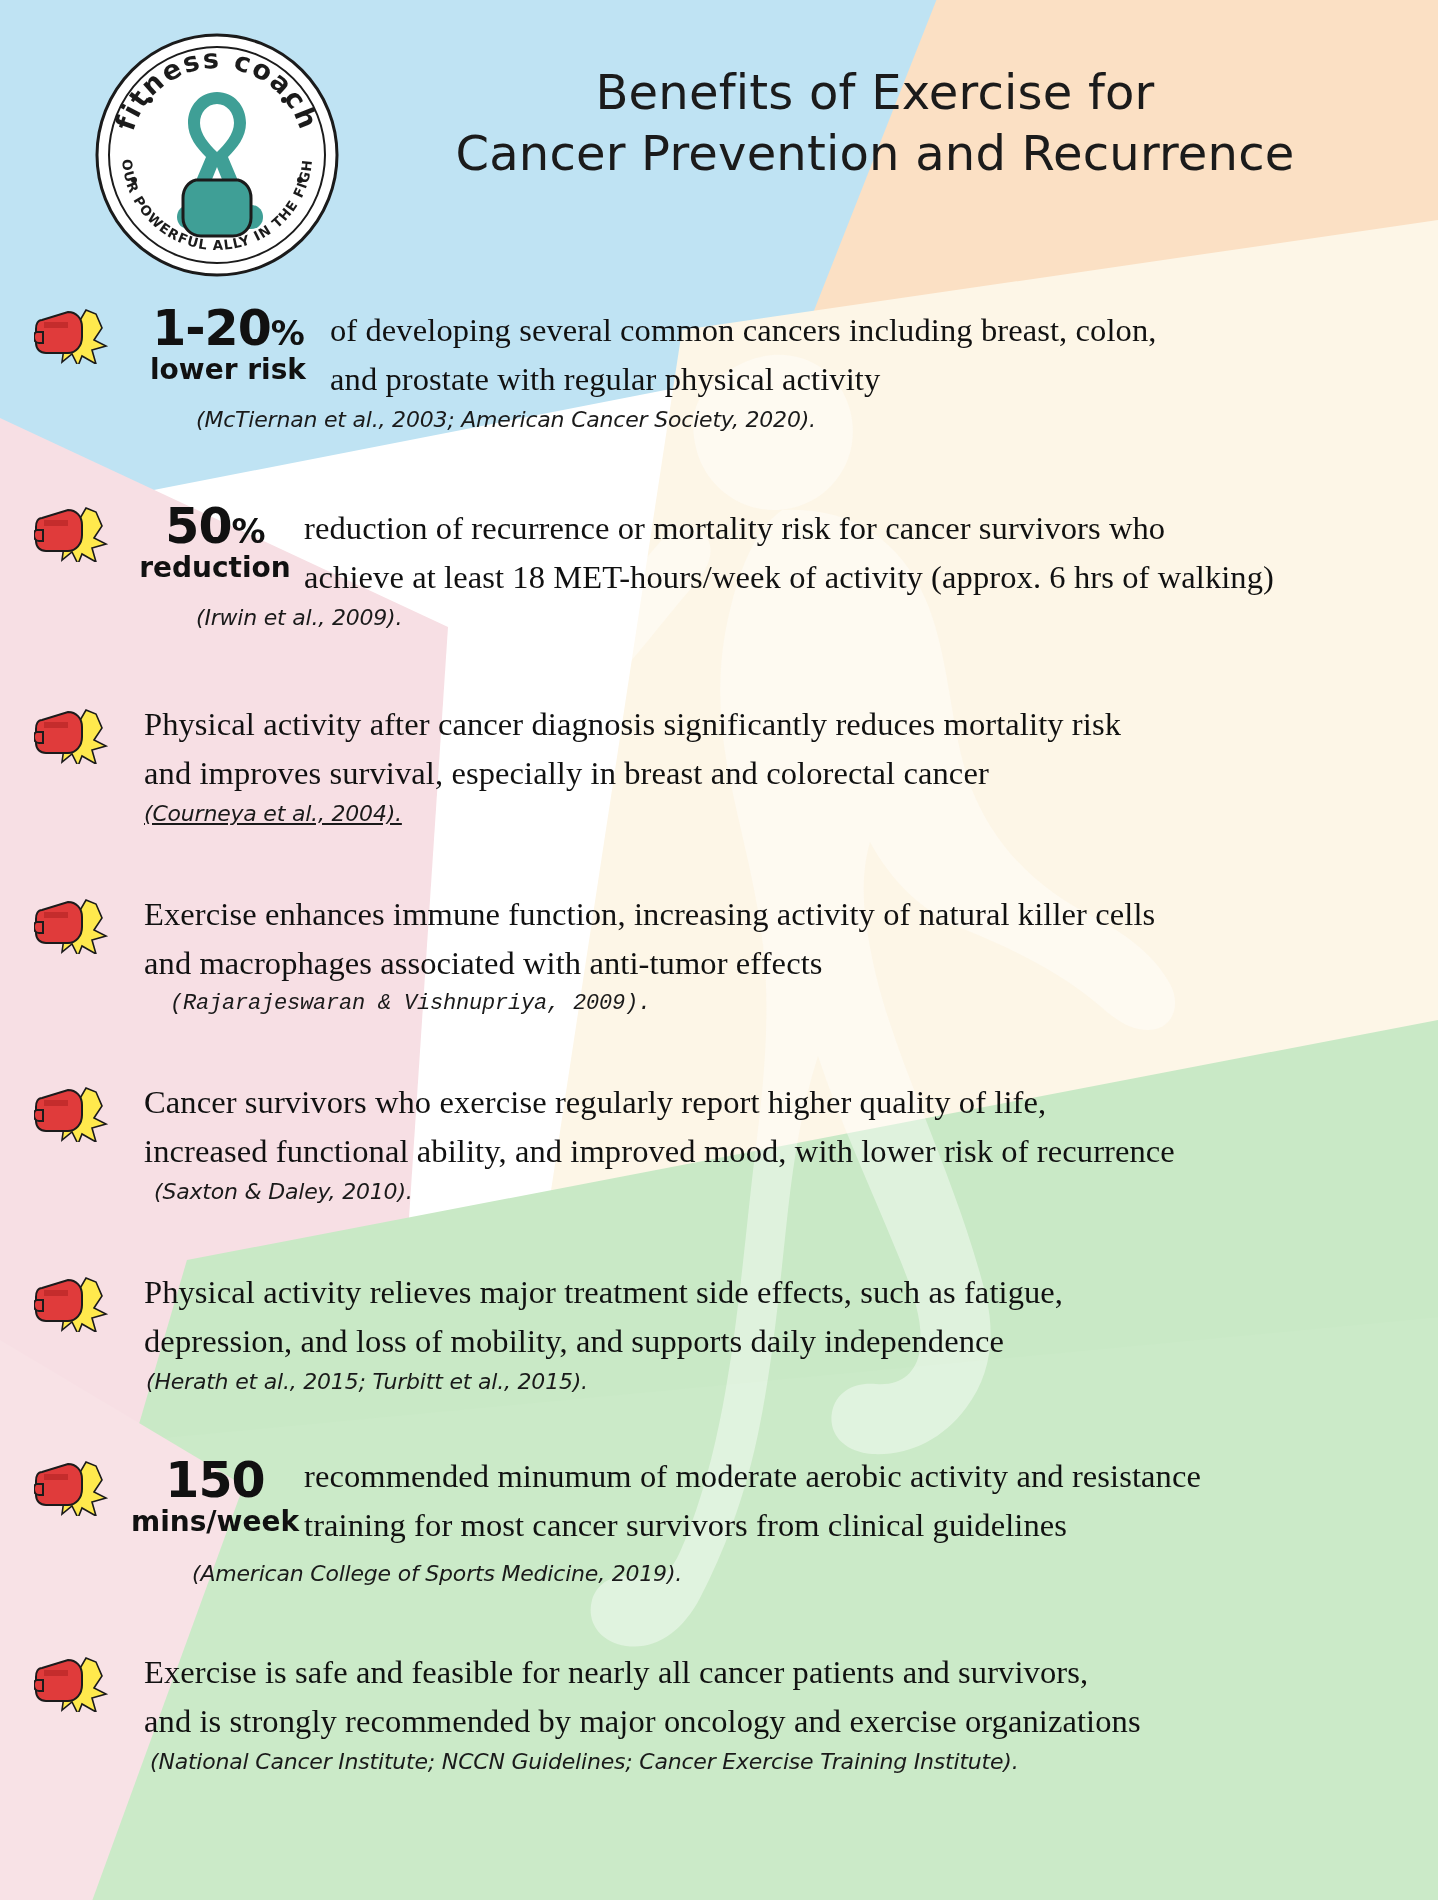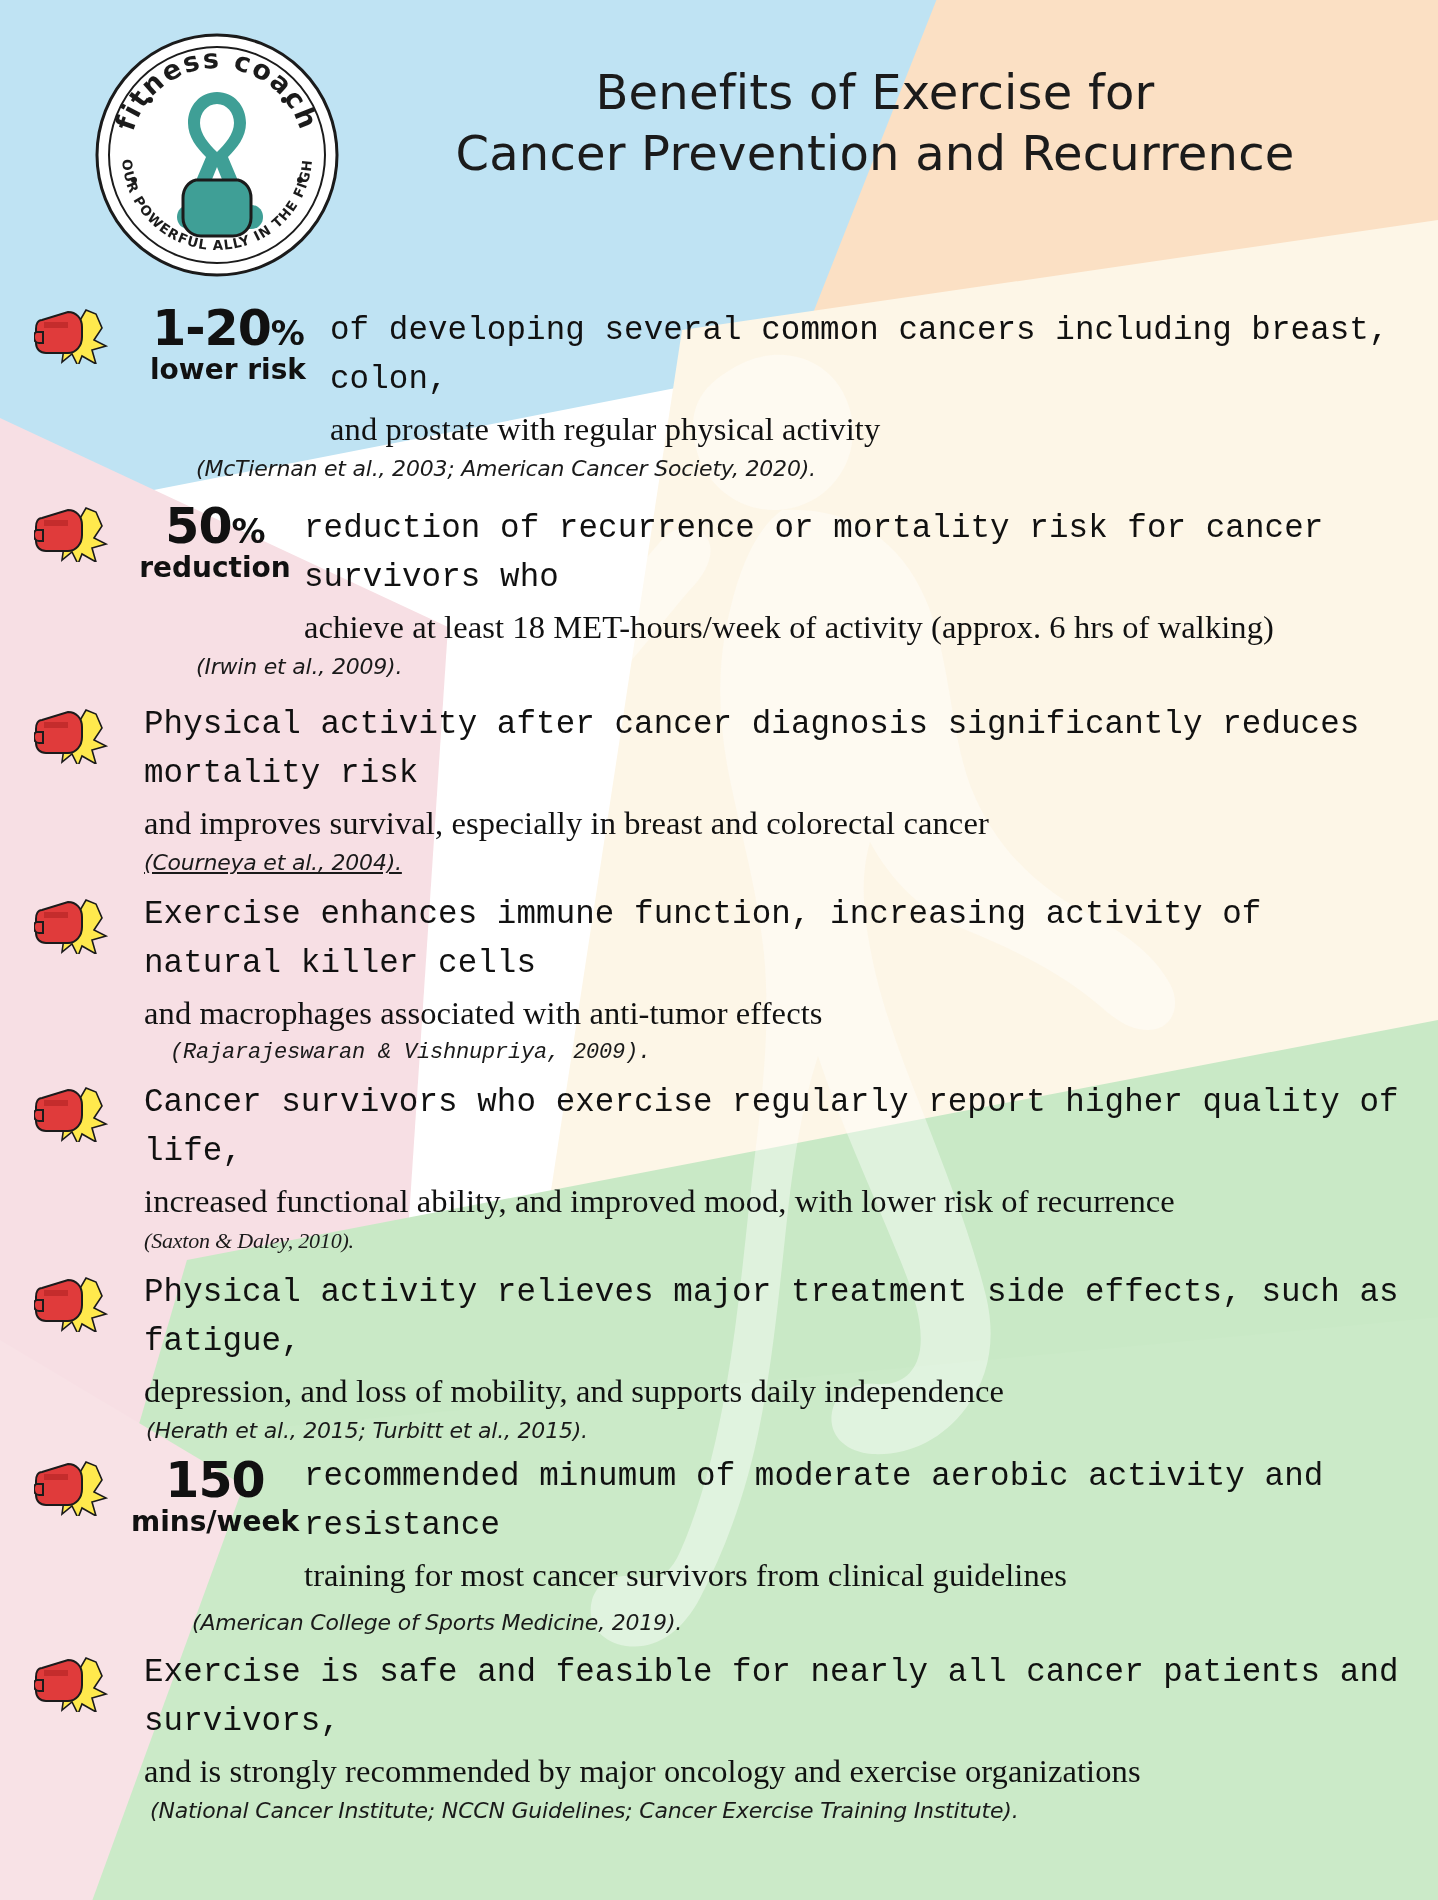--- a/index.html
+++ b/index.html
@@ -160,21 +160,21 @@
     display: inline-block;
     vertical-align: top;
   }
   .txt {
     font-family: "Liberation Serif", serif;
     font-size: 32.5px;
     color: #111;
     line-height: 1.52;
     letter-spacing: .1px;
   }
-  .txt.l1 { display: block; font-family: Liberation Mono, monospace; }
+  .txt.l1 { display: block; }
   .txt.l2 { display: block; }
   .cite {
     display: block;
     font-family: "DejaVu Sans", sans-serif;
     font-style: italic;
     font-size: 22px;
     color: #1a1a1a;
     margin-top: 2px;
     letter-spacing: -.2px;
   }
@@ -319,21 +319,21 @@
       <g>
         <path d="M52 8 l10 4 l6 14 l-8 12 l12 6 l-14 4 l4 14 l-14 -8 l-4 10 l-6 -12 l-10 8 l2 -14 z" fill="#ffe94d" stroke="#1b1b1b" stroke-width="1.6"></path>
         <path d="M8 18 c-4 0 -6 4 -6 9 l0 14 c0 6 4 10 10 10 l22 0 c8 0 14 -7 14 -16 l0 -10 c0 -9 -6 -15 -14 -15 z" fill="#e03b3b" stroke="#1b1b1b" stroke-width="2"></path>
         <path d="M3 30 c-2 0 -3 2 -3 5 c0 4 2 6 5 6 l4 0 l0 -11 z" fill="#e03b3b" stroke="#1b1b1b" stroke-width="2"></path>
         <path d="M10 20 l24 0 l0 6 l-24 0 z" fill="#c42c2c"></path>
       </g>
     </svg>
     <div class="row-body" style="margin-left:110px;">
       <span class="txt l1">Cancer survivors who exercise regularly report higher quality of life,</span>
       <span class="txt l2">increased functional ability, and improved mood, with lower risk of recurrence</span>
-      <span class="cite" style="font-family:Liberation Serif, serif;">(Saxton &amp; Daley, 2010).</span>
+      <span class="cite" style="margin-left:10px;">(Saxton &amp; Daley, 2010).</span>
     </div>
   </div>
 
   <div class="row plain" style="top:1268px;">
     <svg class="glove" viewBox="0 0 76 62">
       <g>
         <path d="M52 8 l10 4 l6 14 l-8 12 l12 6 l-14 4 l4 14 l-14 -8 l-4 10 l-6 -12 l-10 8 l2 -14 z" fill="#ffe94d" stroke="#1b1b1b" stroke-width="1.6"></path>
         <path d="M8 18 c-4 0 -6 4 -6 9 l0 14 c0 6 4 10 10 10 l22 0 c8 0 14 -7 14 -16 l0 -10 c0 -9 -6 -15 -14 -15 z" fill="#e03b3b" stroke="#1b1b1b" stroke-width="2"></path>
         <path d="M3 30 c-2 0 -3 2 -3 5 c0 4 2 6 5 6 l4 0 l0 -11 z" fill="#e03b3b" stroke="#1b1b1b" stroke-width="2"></path>
         <path d="M10 20 l24 0 l0 6 l-24 0 z" fill="#c42c2c"></path>

